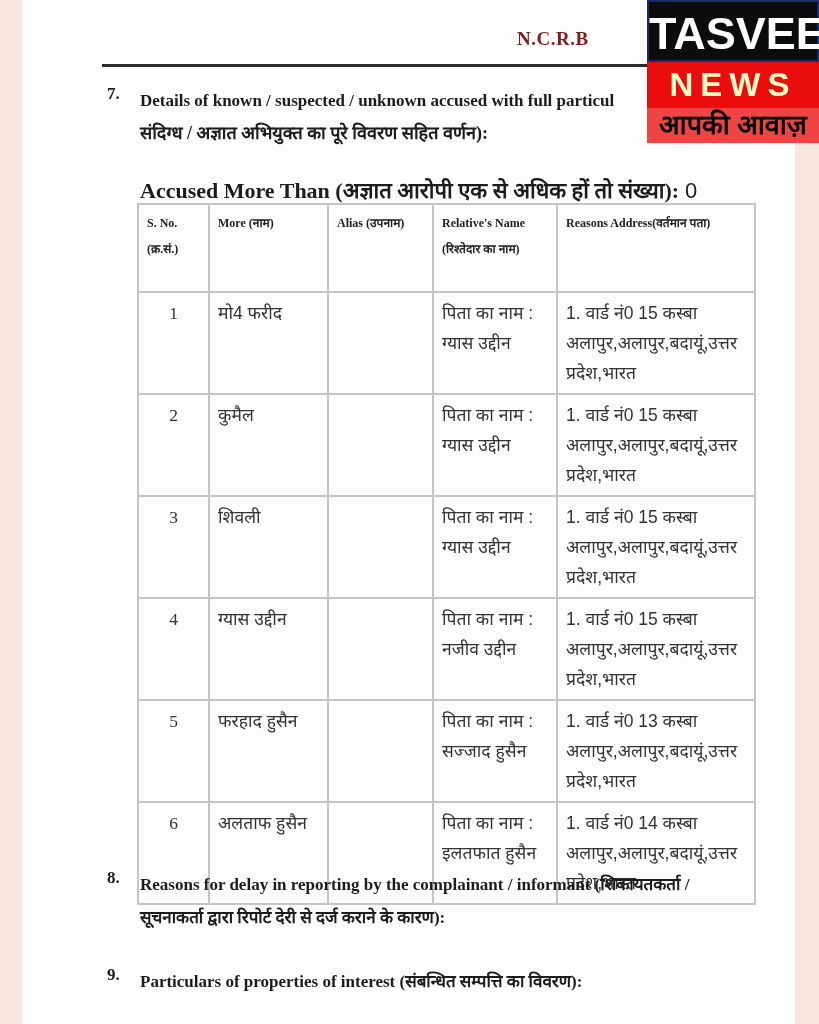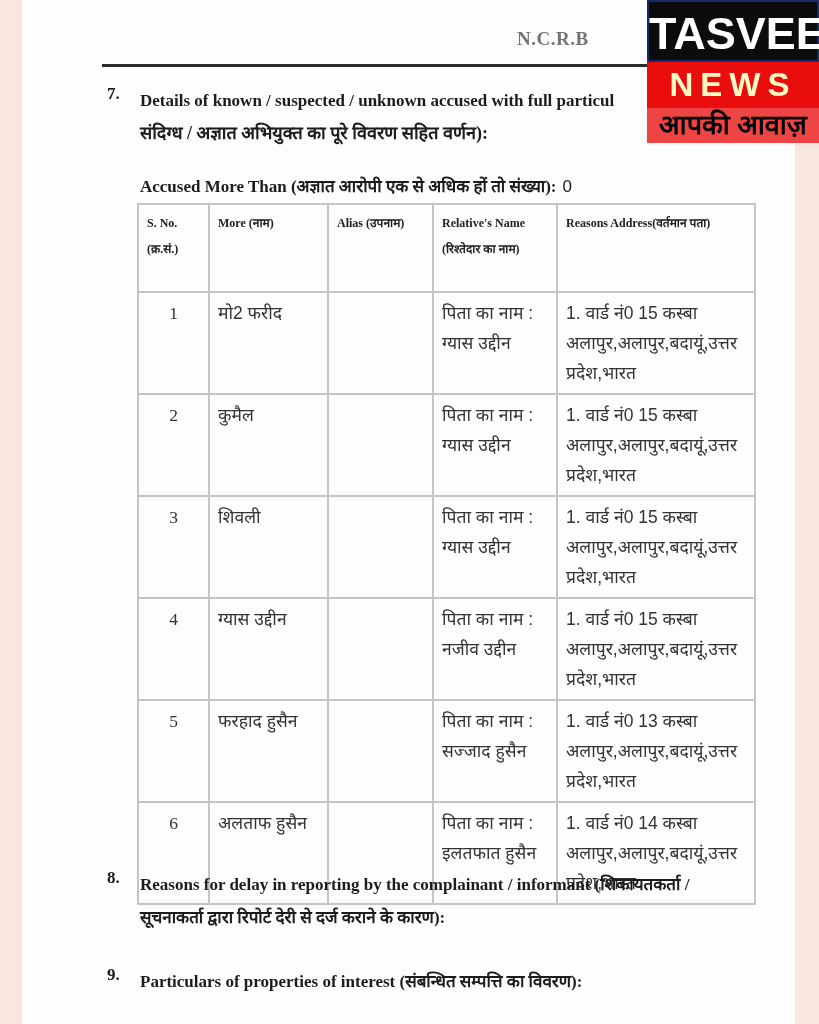--- a/index.html
+++ b/index.html
@@ -9,21 +9,21 @@
     font-family:"Liberation Serif", serif;
     color:#1c1c1c;
   }
   .page{
     position:absolute;left:22px;top:0;width:773px;height:1024px;
     background:#fefdfd;
   }
   
   .ncrb{
     position:absolute;left:495px;top:28px;
-    font-weight:bold;font-size:19px;letter-spacing:.5px;color:#737373;
+    font-weight:bold;font-size:19px;letter-spacing:.5px;color:#7f1d1d;
   }
   .rule{
     position:absolute;left:80px;right:0;top:64px;height:3px;background:#2b2b2b;
   }
   
   .logo{
     position:absolute;right:0;top:0;width:172px;z-index:6;text-align:center;
     font-family:"Liberation Sans", sans-serif;
   }
   .logo-black{
@@ -44,21 +44,21 @@
   .sec-num{
     font-weight:bold;font-size:17px;width:33px;flex:0 0 33px;padding-top:0px;
   }
   .sec-body{font-weight:bold;font-size:17px;line-height:33px;}
   .sec-body .hi{font-size:18px;}
   #sec7{top:84px;width:690px;}
   #sec8{top:868px;width:640px;}
   #sec9{top:965px;width:690px;}
   .accused-line{
     position:absolute;left:118px;top:174px;
-    font-weight:bold;font-size:17px;
+    font-weight:bold;font-size:22px;
   }
   .accused-line .val{font-weight:normal;font-family:"Liberation Sans",sans-serif;padding-left:6px;}
   
   table.accused{
     position:absolute;left:115px;top:203px;width:617px;
     border-collapse:collapse;table-layout:fixed;
     font-family:"Liberation Sans", sans-serif;
   }
   table.accused th, table.accused td{
     border:2px solid #c6c5c5;vertical-align:top;
@@ -115,21 +115,21 @@
         <th>S. No. (क्र.सं.)</th>
         <th>More (नाम)</th>
         <th>Alias (उपनाम)</th>
         <th>Relative's Name (रिश्तेदार का नाम)</th>
         <th>Reasons Address(वर्तमान पता)</th>
       </tr>
     </thead>
     <tbody>
       <tr>
         <td class="sno">1</td>
-        <td>मो2 फरीद</td>
+        <td>मो4 फरीद</td>
         <td></td>
         <td>पिता का नाम : ग्यास उद्दीन</td>
         <td>1. वार्ड नं0 15 कस्बा अलापुर,अलापुर,बदायूं,उत्तर प्रदेश,भारत</td>
       </tr>
       <tr>
         <td class="sno">2</td>
         <td>कुमैल</td>
         <td></td>
         <td>पिता का नाम : ग्यास उद्दीन</td>
         <td>1. वार्ड नं0 15 कस्बा अलापुर,अलापुर,बदायूं,उत्तर प्रदेश,भारत</td>

